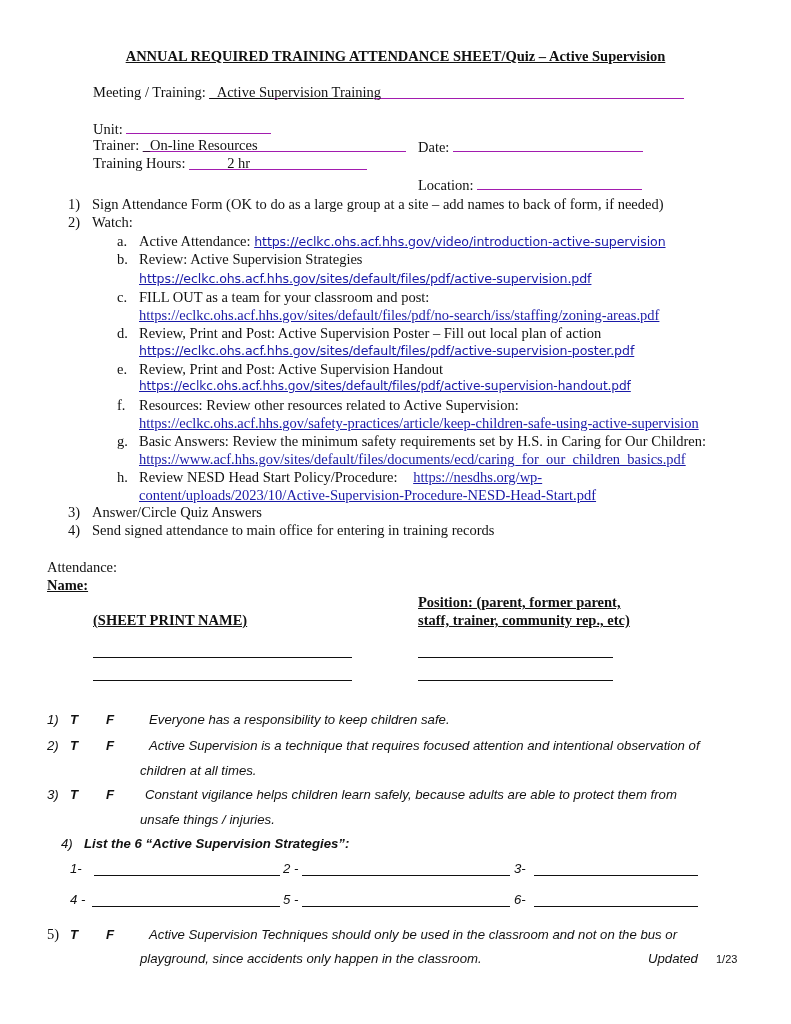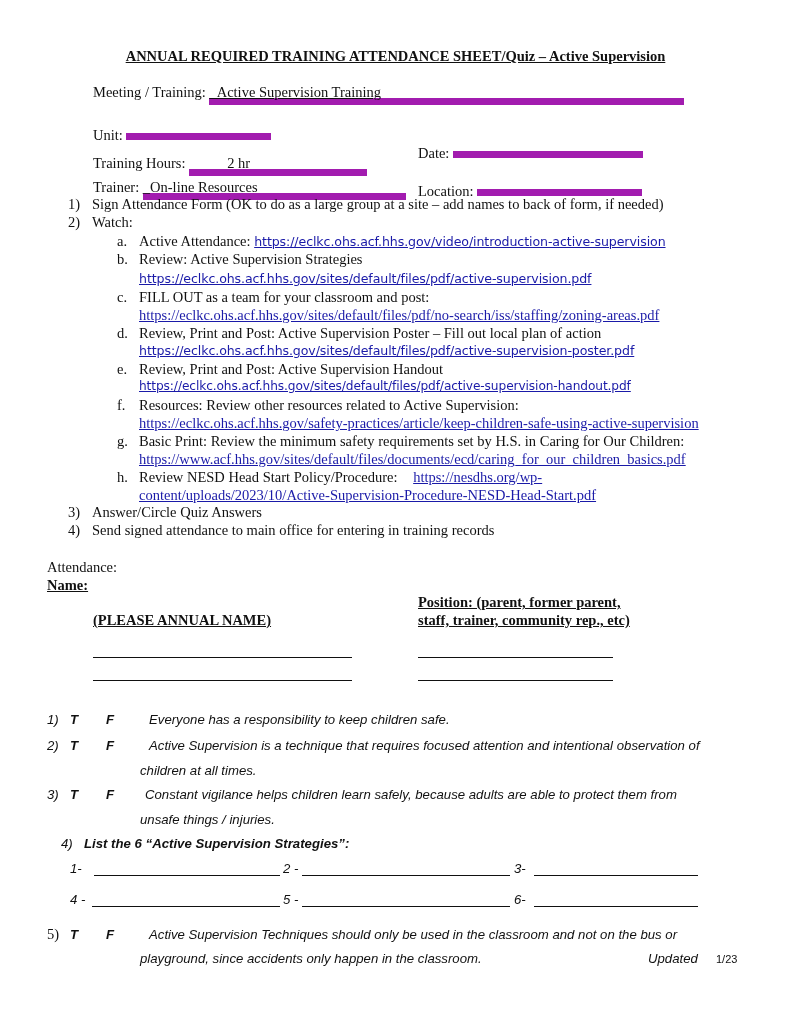--- a/index.html
+++ b/index.html
@@ -4,21 +4,21 @@
 <style>
   html, body { margin:0; padding:0; background:#fff; }
   body { width:791px; height:1024px; position:relative; overflow:hidden; color:#111; }
   .serif { font-family: "Liberation Serif", "DejaVu Serif", serif; }
   .sans { font-family: "Liberation Sans", "DejaVu Sans", sans-serif; }
   .abs { position:absolute; white-space:nowrap; }
   .title { left:0; width:791px; text-align:center; top:48px; font-size:14.5px; font-weight:bold; text-decoration:underline; }
   .f14 { font-size:14.5px; }
   .link { color:#1a1aa8; text-decoration:underline; }
   .link-calibri { font-family: "DejaVu Sans", sans-serif; font-size:12.6px; letter-spacing:-0.1px; }
-  .uline { display:inline-block; border-bottom:7px solid #a21caf; height:14px; vertical-align:baseline; }
+  .uline { display:inline-block; border-bottom:1px solid #a21caf; height:14px; vertical-align:baseline; }
   .hrline { position:absolute; height:1px; background:#111; }
   .quiz { font-family: "Liberation Sans", sans-serif; font-style:italic; font-size:13.2px; }
   .tf { font-weight:bold; font-style:italic; }
   .bold-u { font-weight:bold; text-decoration:underline; }
 </style>
 </head>
 <body>
 
 <div class="abs serif title">ANNUAL REQUIRED TRAINING ATTENDANCE SHEET/Quiz – Active Supervision</div>
 
@@ -27,21 +27,21 @@
   <span class="uline" style="width:475px;"><span style="text-decoration:underline;">_Active Supervision Training</span></span>
 </div>
 
 <div class="abs serif f14" style="left:93px; top:119px;">
   <span>Unit:</span>
   <span class="uline" style="width:145px;"></span>
 </div>
 
 <div class="abs serif f14" style="left:93px; top:137px;">
   <span>Trainer:</span>
-  <span class="uline" style="width:263px;margin-top:42px;"><span>_On-line Resources</span></span>
+  <span class="uline" style="width:263px;"><span>_On-line Resources</span></span>
 </div>
 <div class="abs serif f14" style="left:418px; top:137px;">
   <span>Date:</span>
   <span class="uline" style="width:190px;"></span>
 </div>
 
 <div class="abs serif f14" style="left:93px; top:155px;">
   <span>Training Hours:</span>
   <span class="uline" style="width:178px;"><span style="padding-left:38px;margin-top:47px;">2 hr</span></span>
 </div>
@@ -81,41 +81,41 @@
   <span style="display:inline-block;width:22px;">e.</span><span>Review, Print and Post: Active Supervision Handout</span>
 </div>
 <div class="abs link link-calibri" style="left:139px; top:379px; font-size:12.2px;">https://eclkc.ohs.acf.hhs.gov/sites/default/files/pdf/active-supervision-handout.pdf</div>
 
 <div class="abs serif f14" style="left:117px; top:397px;">
   <span style="display:inline-block;width:22px;">f.</span><span>Resources: Review other resources related to Active Supervision:</span>
 </div>
 <div class="abs serif f14 link" style="left:139px; top:415px;">https://eclkc.ohs.acf.hhs.gov/safety-practices/article/keep-children-safe-using-active-supervision</div>
 
 <div class="abs serif f14" style="left:117px; top:433px;">
-  <span style="display:inline-block;width:22px;">g.</span><span>Basic Print:  Review the minimum safety requirements set by H.S. in Caring for Our Children:</span>
+  <span style="display:inline-block;width:22px;">g.</span><span>Basic Answers:  Review the minimum safety requirements set by H.S. in Caring for Our Children:</span>
 </div>
 <div class="abs serif f14 link" style="left:139px; top:451px;">https://www.acf.hhs.gov/sites/default/files/documents/ecd/caring_for_our_children_basics.pdf</div>
 
 <div class="abs serif f14" style="left:117px; top:469px;">
   <span style="display:inline-block;width:22px;">h.</span><span>Review NESD Head Start Policy/Procedure:</span>
   <span style="display:inline-block;width:12px;"></span><span class="link">https://nesdhs.org/wp-</span>
 </div>
 <div class="abs serif f14 link" style="left:139px; top:487px;">content/uploads/2023/10/Active-Supervision-Procedure-NESD-Head-Start.pdf</div>
 
 <div class="abs serif f14" style="left:68px; top:504px;">
   <span style="display:inline-block;width:24px;">3)</span><span>Answer/Circle Quiz Answers</span>
 </div>
 <div class="abs serif f14" style="left:68px; top:522px;">
   <span style="display:inline-block;width:24px;">4)</span><span>Send signed attendance to main office for entering in training records</span>
 </div>
 
 <div class="abs serif f14" style="left:47px; top:559px;">Attendance:</div>
 <div class="abs serif f14 bold-u" style="left:47px; top:577px;">Name:</div>
 <div class="abs serif f14 bold-u" style="left:418px; top:594px;">Position: (parent, former parent,</div>
-<div class="abs serif f14 bold-u" style="left:93px; top:612px;">(PLEASE ANNUAL NAME)</div>
+<div class="abs serif f14 bold-u" style="left:93px; top:612px;">(SHEET PRINT NAME)</div>
 <div class="abs serif f14 bold-u" style="left:418px; top:612px;">staff, trainer, community rep., etc)</div>
 
 <div class="hrline" style="left:93px; top:657px; width:259px;"></div>
 <div class="hrline" style="left:418px; top:657px; width:195px;"></div>
 <div class="hrline" style="left:93px; top:680px; width:259px;"></div>
 <div class="hrline" style="left:418px; top:680px; width:195px;"></div>
 
 <div class="abs quiz" style="left:47px; top:712px;">
   <span style="display:inline-block;width:23px;">1)</span><span class="tf" style="display:inline-block;width:36px;">T</span><span class="tf" style="display:inline-block;width:43px;">F</span><span>Everyone has a responsibility to keep children safe.</span>
 </div>

